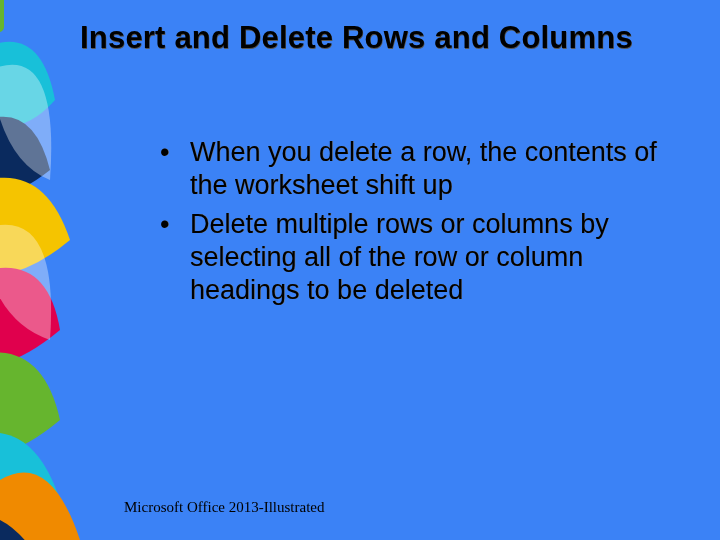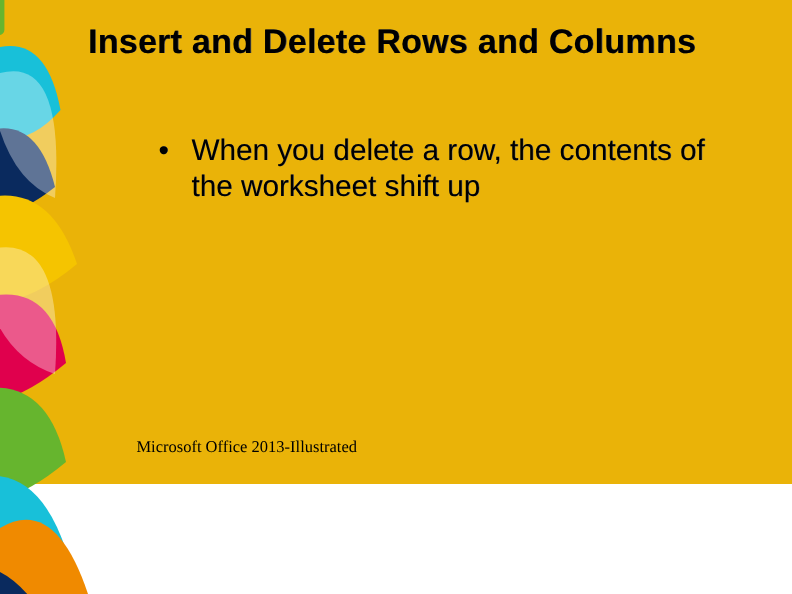--- a/index.html
+++ b/index.html
@@ -8,22 +8,22 @@
     width: 720px;
     height: 540px;
     font-family: Arial, Helvetica, sans-serif;
     background: #fff;
     overflow: hidden;
     position: relative;
   }
   .slide {
     position: relative;
     width: 720px;
-    height: 440px;
-    background: #eab308;
+    height: 540px;
+    background: #3b82f6;
   }
   
   .deco {
     position: absolute;
     left: -40px;
     top: -20px;
     width: 160px;
     height: 580px;
     pointer-events: none;
   }
@@ -39,21 +39,21 @@
     text-shadow: 0.5px 0.5px 0 #555;
   }
   .body {
     position: absolute;
     left: 140px;
     top: 120px;
     right: 40px;
   }
   ul.bullets {
     list-style: none;
-    margin: 0;
+    margin: 16px;
     padding: 0;
   }
   ul.bullets > li {
     position: relative;
     padding-left: 34px;
     font-size: 27px;
     line-height: 1.22;
     color: #000;
     margin-bottom: 6px;
     text-shadow: 0.4px 0.4px 0 #777;
@@ -105,18 +105,19 @@
 
     <path d="M30 90 Q100 60 90 200 Q40 180 30 90 Z" fill="#ffffff" opacity="0.35"></path>
     <path d="M20 250 Q100 220 90 360 Q30 340 20 250 Z" fill="#ffffff" opacity="0.35"></path>
   </svg>
 
   <div class="title">Insert and Delete Rows and Columns</div>
 
   <div class="body">
     <ul class="bullets">
       <li>When you delete a row, the contents of the worksheet shift up</li>
+      <li>Delete multiple rows or columns by selecting all of the row or column headings to be deleted</li>
     </ul>
   </div>
 
   <div class="footer">Microsoft Office 2013-Illustrated</div>
 
 </div>
 
 </body></html>

